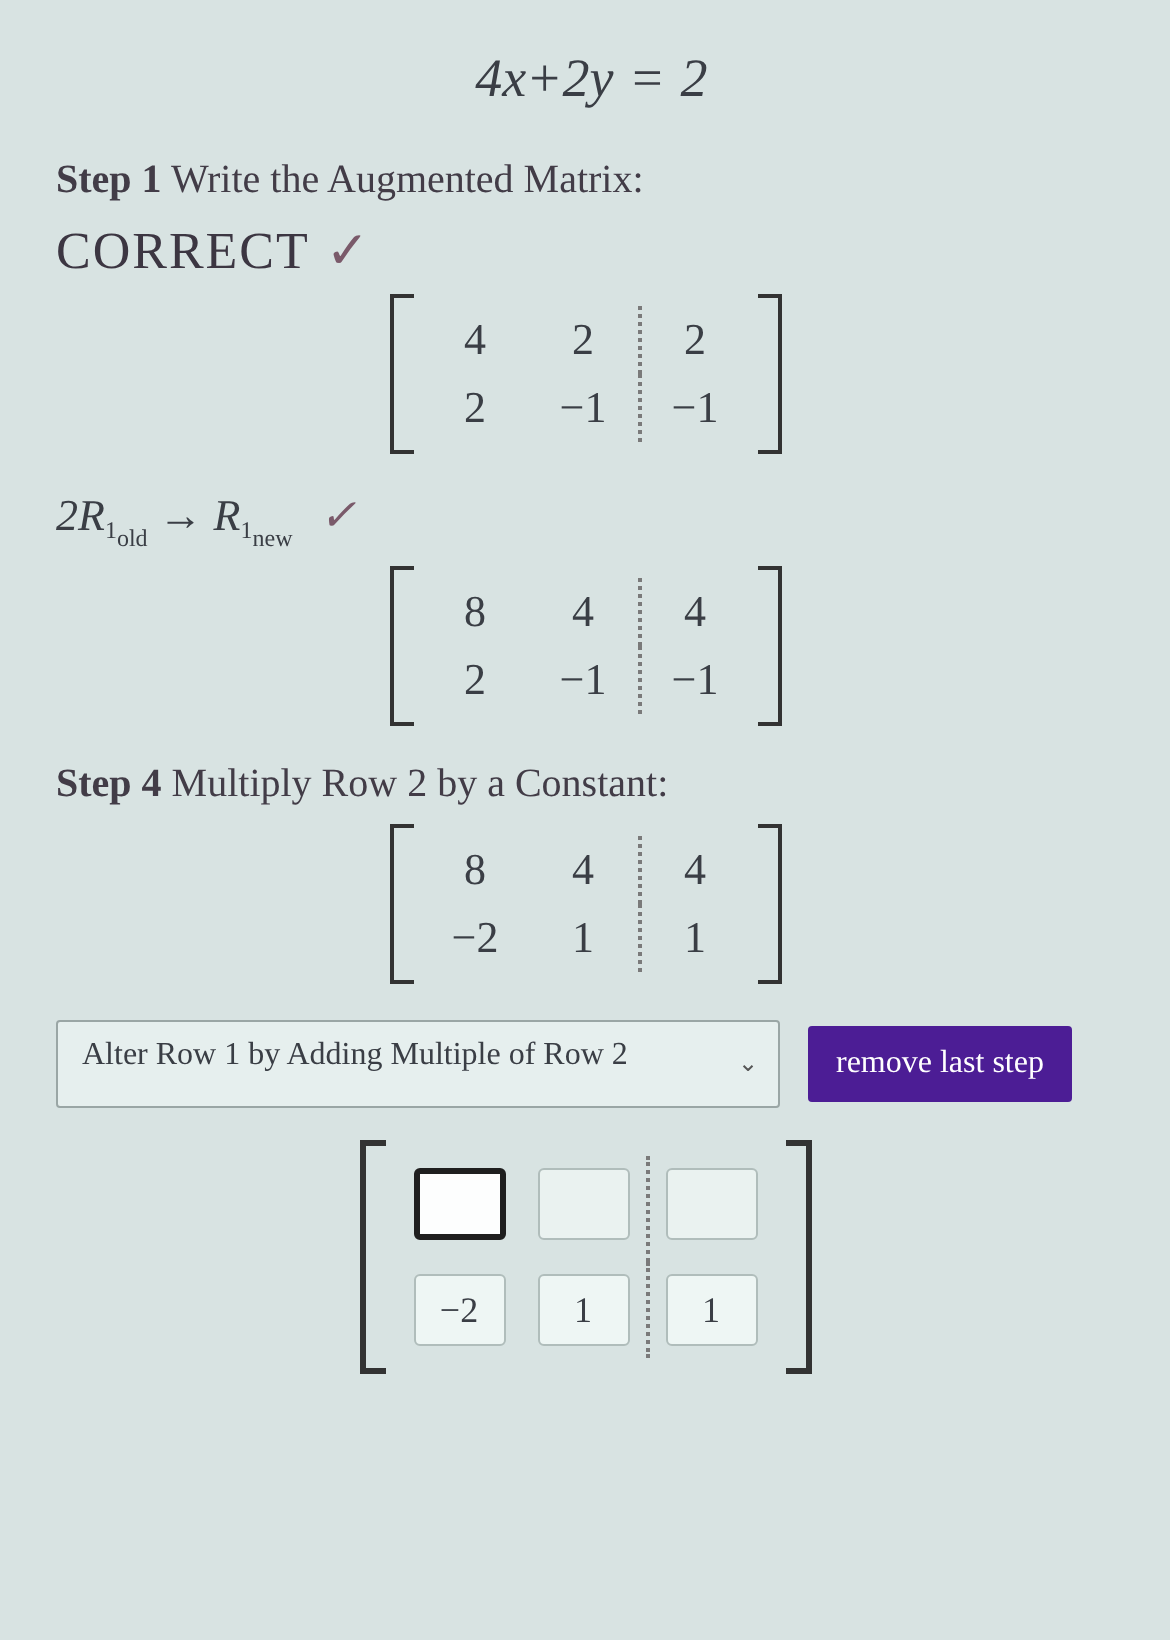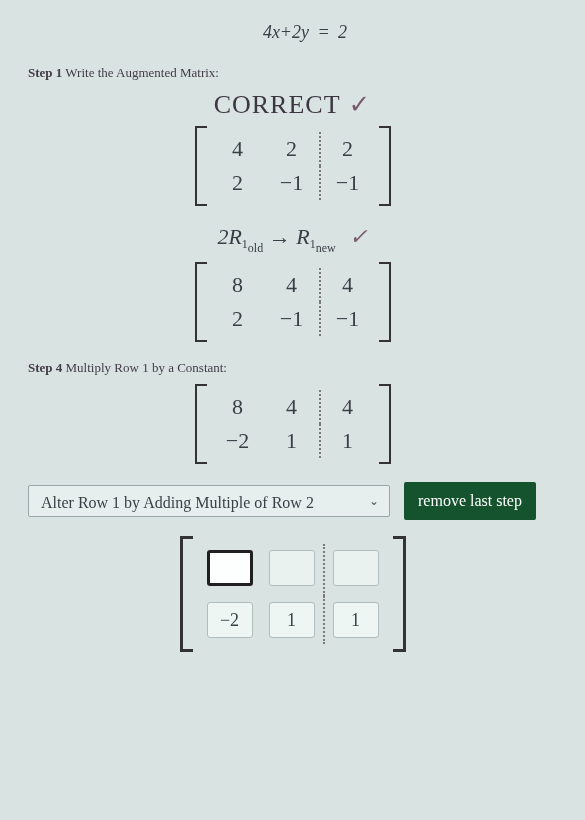--- a/index.html
+++ b/index.html
@@ -4,50 +4,50 @@
 <style>
 html,body{margin:0;padding:0}
 body{
   width:585px;height:820px;
   background:#d8e3e2;
   font-family:Georgia,'Times New Roman',serif;
   color:#3a3e45;
   overflow:hidden;
 }
 .page{padding:10px 28px 0 28px}
-.system{text-align:center;font-size:18px;font-style:italic;margin:8px 0 18px 0;line-height:1.6}
+.system{text-align:center;font-size:27px;font-style:italic;margin:8px 0 18px 0;line-height:1.6}
 .system .row{white-space:nowrap}
 .system .lhs{display:inline-block;min-width:92px;text-align:right}
 .system .eq{display:inline-block;width:20px;text-align:center}
 .system .rhs{display:inline-block;min-width:30px;text-align:left}
-.step-title{font-size:13px;margin:8px 0;color:#423c47}
+.step-title{font-size:20px;margin:8px 0;color:#423c47}
 .step-title .num{font-weight:bold}
-.big-correct{text-align:center;font-size:26px;letter-spacing:1px;color:#3c3642;margin-bottom:6px}
+.big-correct{font-size:26px;letter-spacing:1px;color:#3c3642;margin-bottom:6px}
 .check{color:#7a5a6a;margin-left:8px}
-.op-line{text-align:center;font-size:22px;font-style:italic;margin:8px 0 6px 0}
+.op-line{font-size:22px;font-style:italic;margin:8px 0 6px 0}
 .op-line sub{font-size:12px;font-style:normal;vertical-align:-4px}
 .matrix-wrap{display:flex;justify-content:center;margin:4px 0 18px 0}
 .matrix{display:flex;align-items:stretch;font-size:22px}
 .br{width:10px;border-top:2.5px solid #333;border-bottom:2.5px solid #333;align-self:stretch}
 .br.left{border-left:2.5px solid #333}
 .br.right{border-right:2.5px solid #333}
 table.mat{border-collapse:collapse;margin:6px 4px}
 table.mat td{padding:4px 14px;text-align:center;min-width:26px;font-style:normal}
 table.mat td.aug{border-left:2px dotted #7a7a7a}
 .controls{display:flex;align-items:center;gap:14px;margin:14px 0 16px 0}
 .dropdown{
   flex:none;
   border:1px solid #9aa6a5;background:#e6efee;
-  padding:8px 38px 4px 12px;
+  padding:8px 38px 16px 12px;
   font-family:inherit;font-size:16px;color:#3a3e45;
   position:relative;border-radius:2px;width:362px;box-sizing:border-box;
 }
 .dropdown .chev{position:absolute;right:10px;top:50%;transform:translateY(-50%);font-size:12px;color:#555}
 .remove-btn{
-  background:#14532d;color:#fff;border:none;
+  background:#4c1d95;color:#fff;border:none;
   padding:10px 14px;font-family:inherit;font-size:16px;border-radius:2px;
   cursor:pointer;
 }
 .input-matrix-wrap{display:flex;justify-content:center}
 .input-matrix{display:flex;align-items:stretch}
 .ibr{width:10px;border-top:3px solid #333;border-bottom:3px solid #333}
 .ibr.left{border-left:3px solid #333}
 .ibr.right{border-right:3px solid #333}
 table.imat{border-collapse:collapse;margin:8px 6px}
 table.imat td{padding:6px 8px;text-align:center}
@@ -123,21 +123,21 @@
               <td class="aug">−1</td>
             </tr>
       </tbody>
         </table>
       <div class="br right"></div>
     </div>
   </div>
 
   <div class="step-title">
     <span class="num">Step 4</span>
-    <span>Multiply Row 1 by a Constant:</span>
+    <span>Multiply Row 2 by a Constant:</span>
   </div>
   <div class="matrix-wrap">
     <div class="matrix">
       <div class="br left"></div>
       <table class="mat">
           <tbody>
         <tr>
               <td>8</td>
               <td>4</td>
               <td class="aug">4</td>

